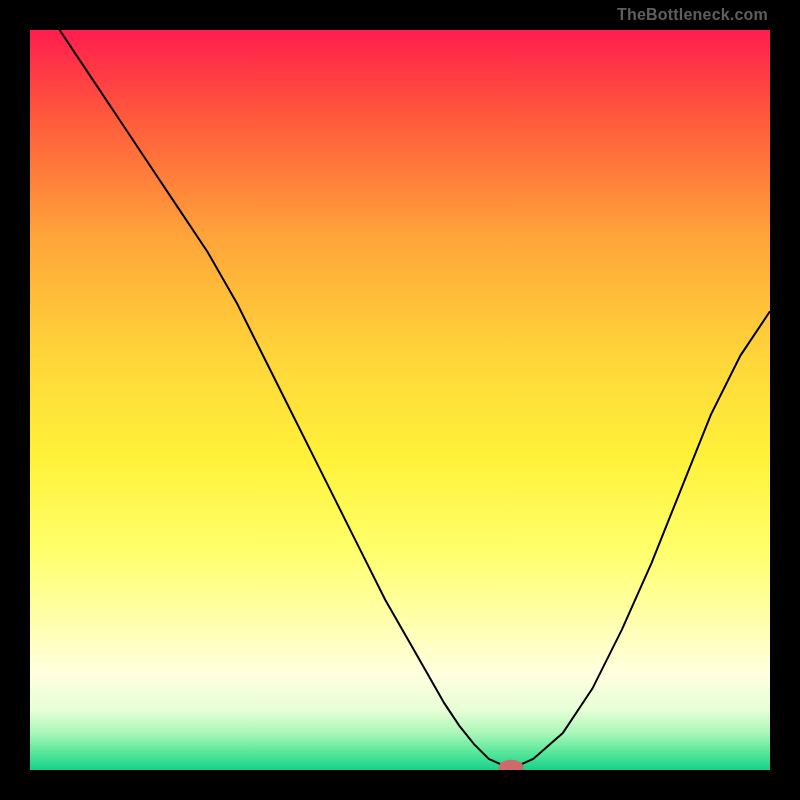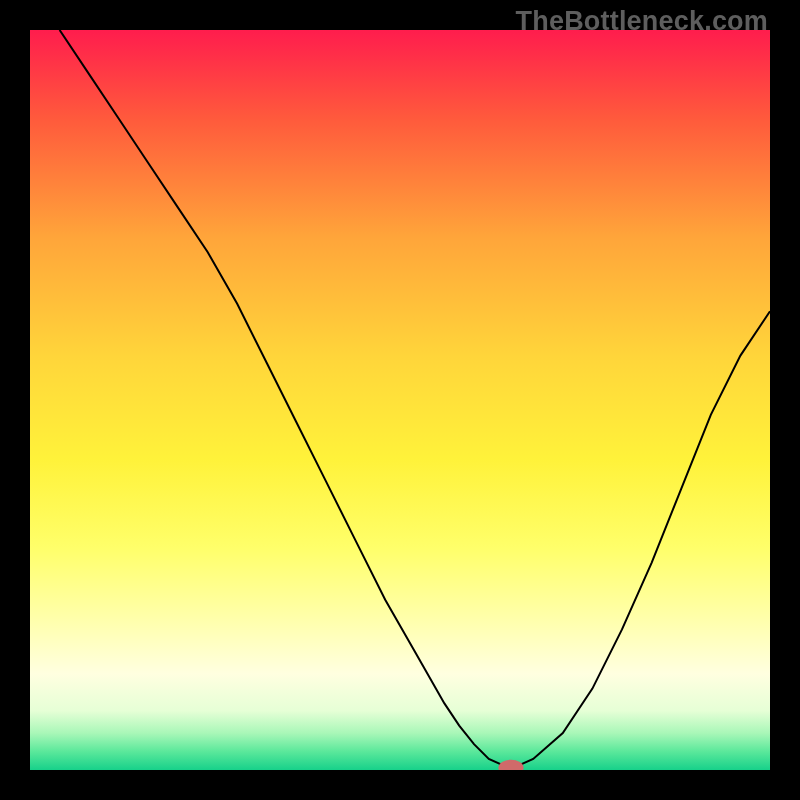--- a/index.html
+++ b/index.html
@@ -26,21 +26,21 @@
   .plot-svg {
     position: absolute;
     left: 0;
     top: 0;
     width: 100%;
     height: 100%;
     display: block;
   }
   .watermark {
     position: absolute;
-    font-size: 27px;
+    font-size: 16px;
     font-weight: 600;
     letter-spacing: 0.2px;
     color: #5e5e5e;
     user-select: none;
     white-space: nowrap;
   }
 </style>
 </head>
 <body>
 

